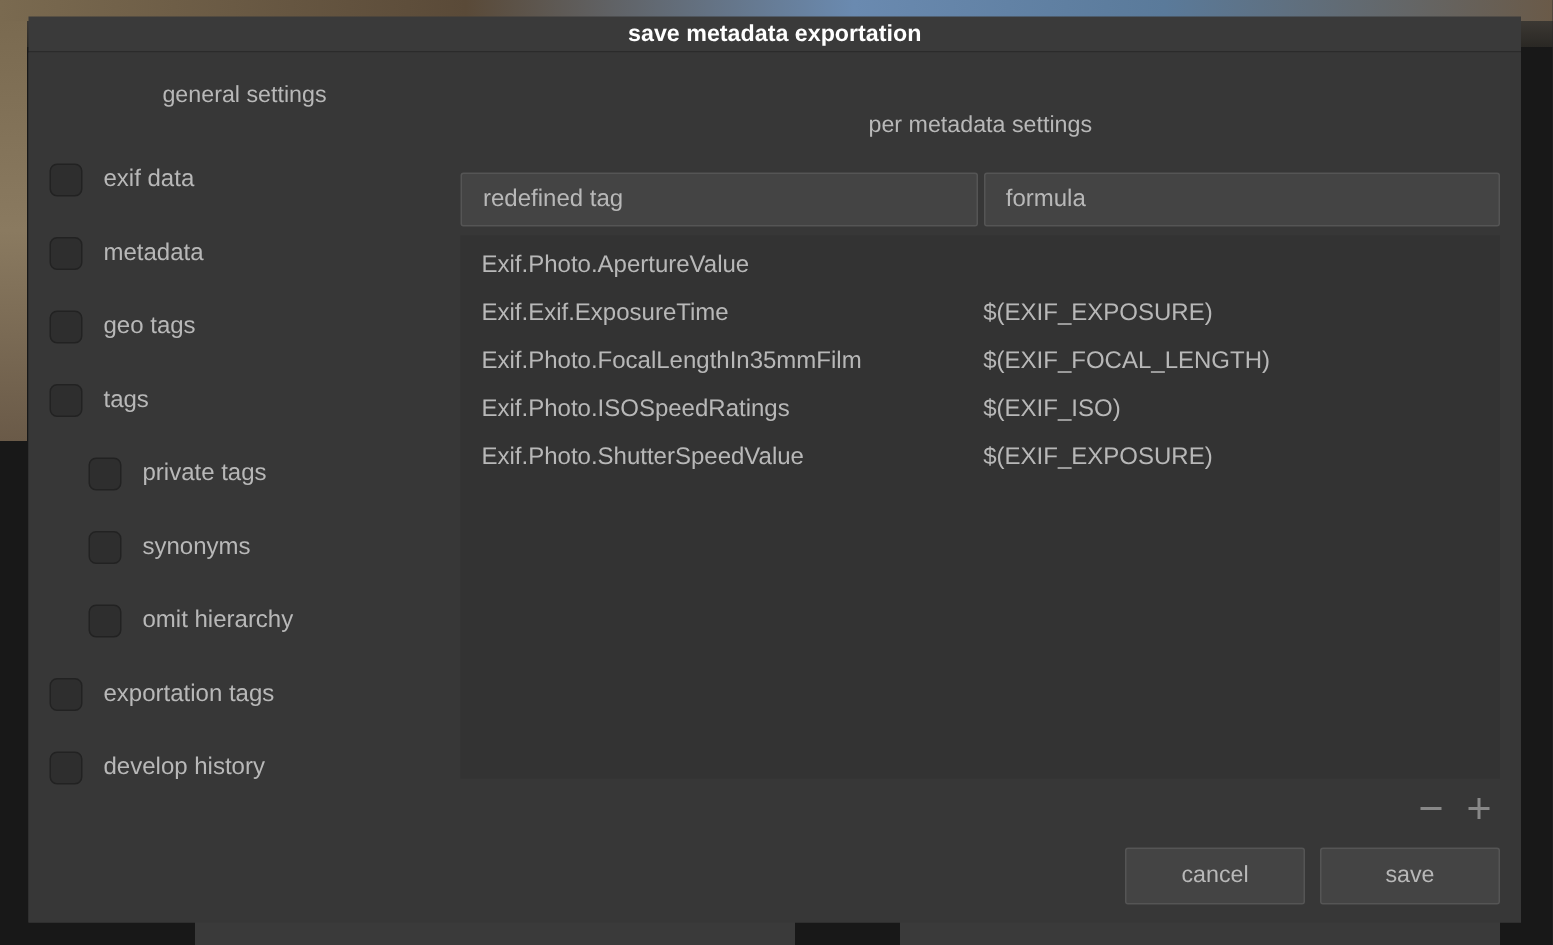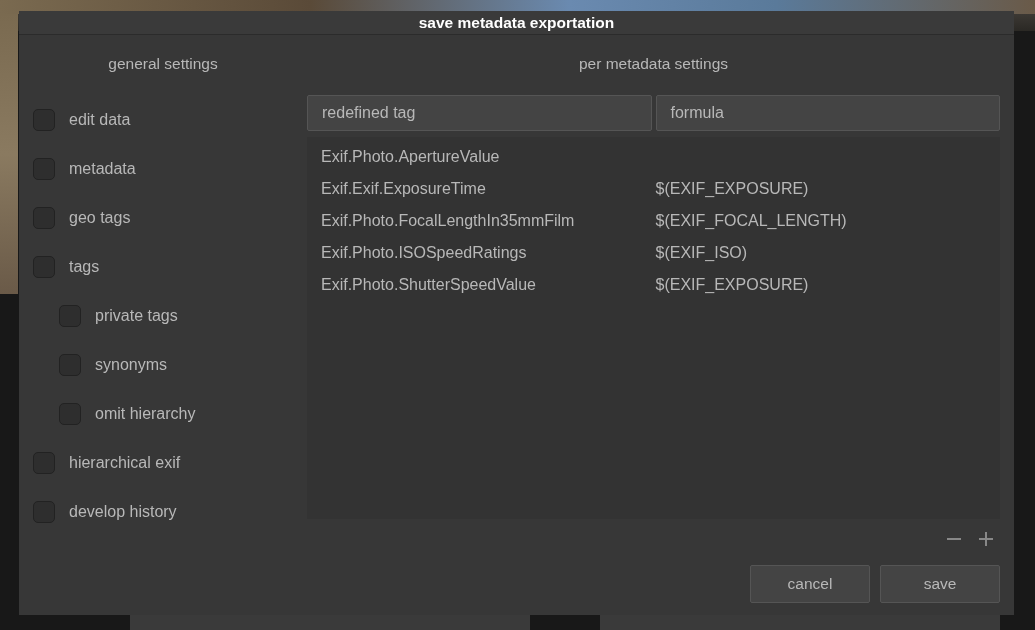--- a/index.html
+++ b/index.html
@@ -83,20 +83,21 @@
     }
     .left-col {
       width: 260px;
       display: flex;
       flex-direction: column;
     }
     .right-col {
       flex: 1;
       display: flex;
       flex-direction: column;
+      margin-top: 20px;
     }
     .section-title {
       text-align: center;
       font-size: 15.5px;
       color: #b8b8b8;
       margin-bottom: 22px;
       margin-top: 6px;
     }
     .check-list {
       display: flex;
@@ -211,21 +212,21 @@
   <div class="title-bar">
     <span>save metadata exportation</span>
   </div>
   <div class="body">
     <div class="columns">
       <div class="left-col">
         <div class="section-title">general settings</div>
         <div class="check-list">
           <div class="check-row">
             <div class="checkbox"></div>
-            <span class="check-label">edit data</span>
+            <span class="check-label">exif data</span>
           </div>
           <div class="check-row">
             <div class="checkbox"></div>
             <span class="check-label">metadata</span>
           </div>
           <div class="check-row">
             <div class="checkbox"></div>
             <span class="check-label">geo tags</span>
           </div>
           <div class="check-row">
@@ -239,21 +240,21 @@
           <div class="check-row sub">
             <div class="checkbox"></div>
             <span class="check-label">synonyms</span>
           </div>
           <div class="check-row sub">
             <div class="checkbox"></div>
             <span class="check-label">omit hierarchy</span>
           </div>
           <div class="check-row">
             <div class="checkbox"></div>
-            <span class="check-label">hierarchical exif</span>
+            <span class="check-label">exportation tags</span>
           </div>
           <div class="check-row">
             <div class="checkbox"></div>
             <span class="check-label">develop history</span>
           </div>
         </div>
       </div>
 
       <div class="right-col">
         <div class="section-title">per metadata settings</div>

